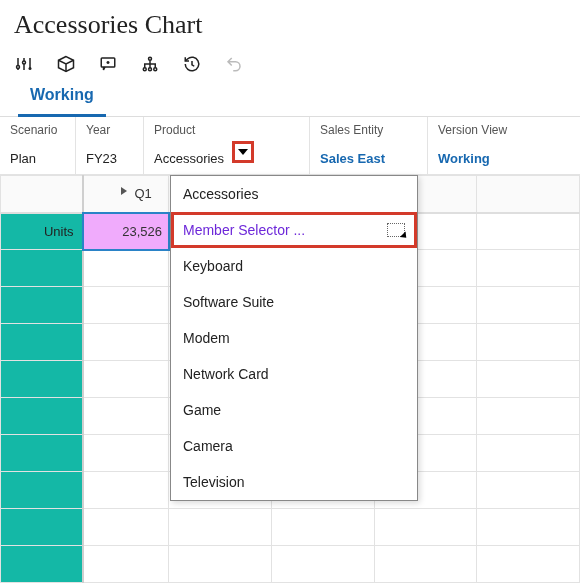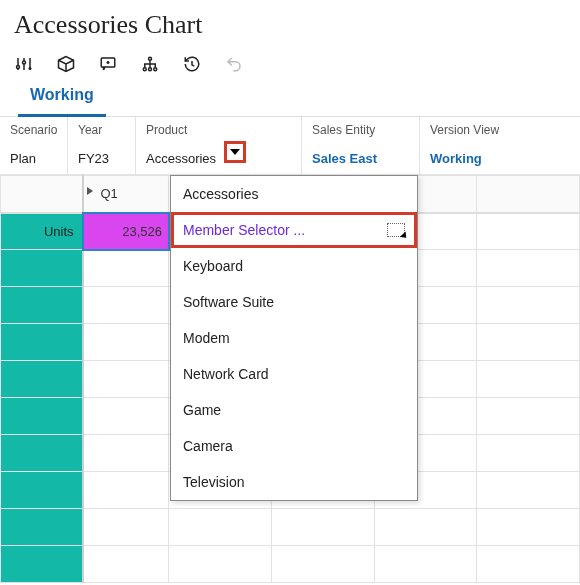--- a/index.html
+++ b/index.html
@@ -82,26 +82,26 @@
     color: #222;
     border-right: 2px solid #cfcfcf !important;
   }
   .colhdr {
     background: #fafafa;
     text-align: left;
     font-weight: 400;
     border-bottom: 2px solid #dedede !important;
   }
   .colhdr.corner { border-right: 2px solid #cfcfcf !important; }
-  .colhdr .inner { display: flex; gap: 6px; padding-left: 0; }
+  .colhdr .inner { display: flex; gap: 6px; padding-left: 9px; margin-left: 25px; }
   .cell { text-align: right; padding-right: 6px; }
   .cell.sel {
     outline: 2px solid #2a83c7;
     outline-offset: -1px;
-    background: #d946ef;
+    background: #f0abfc;
   }
   
   .menu {
     position: absolute;
     top: 0;
     left: 170px;
     width: 248px;
     background: #fff;
     border: 1px solid #888;
     box-shadow: 2px 2px 6px rgba(0,0,0,0.15);
@@ -183,21 +183,21 @@
         <path d="M9 14 4 9l5-5M4 9h10a6 6 0 0 1 0 12h-3"></path>
       </svg>
   </span>
 </div>
 
 <div class="tabstrip">
   <div class="tab active">Working</div>
 </div>
 
 <div class="pov">
-  <div class="pov-cell" style="width:68px">
+  <div class="pov-cell" style="width:76px">
     <div class="pov-lab">Scenario</div>
     <div class="pov-val">Plan</div>
   </div>
   <div class="pov-cell" style="width:68px">
     <div class="pov-lab">Year</div>
     <div class="pov-val">FY23</div>
   </div>
   <div class="pov-cell" style="width:166px">
     <div class="pov-lab">Product</div>
     <div class="dd-wrap">

